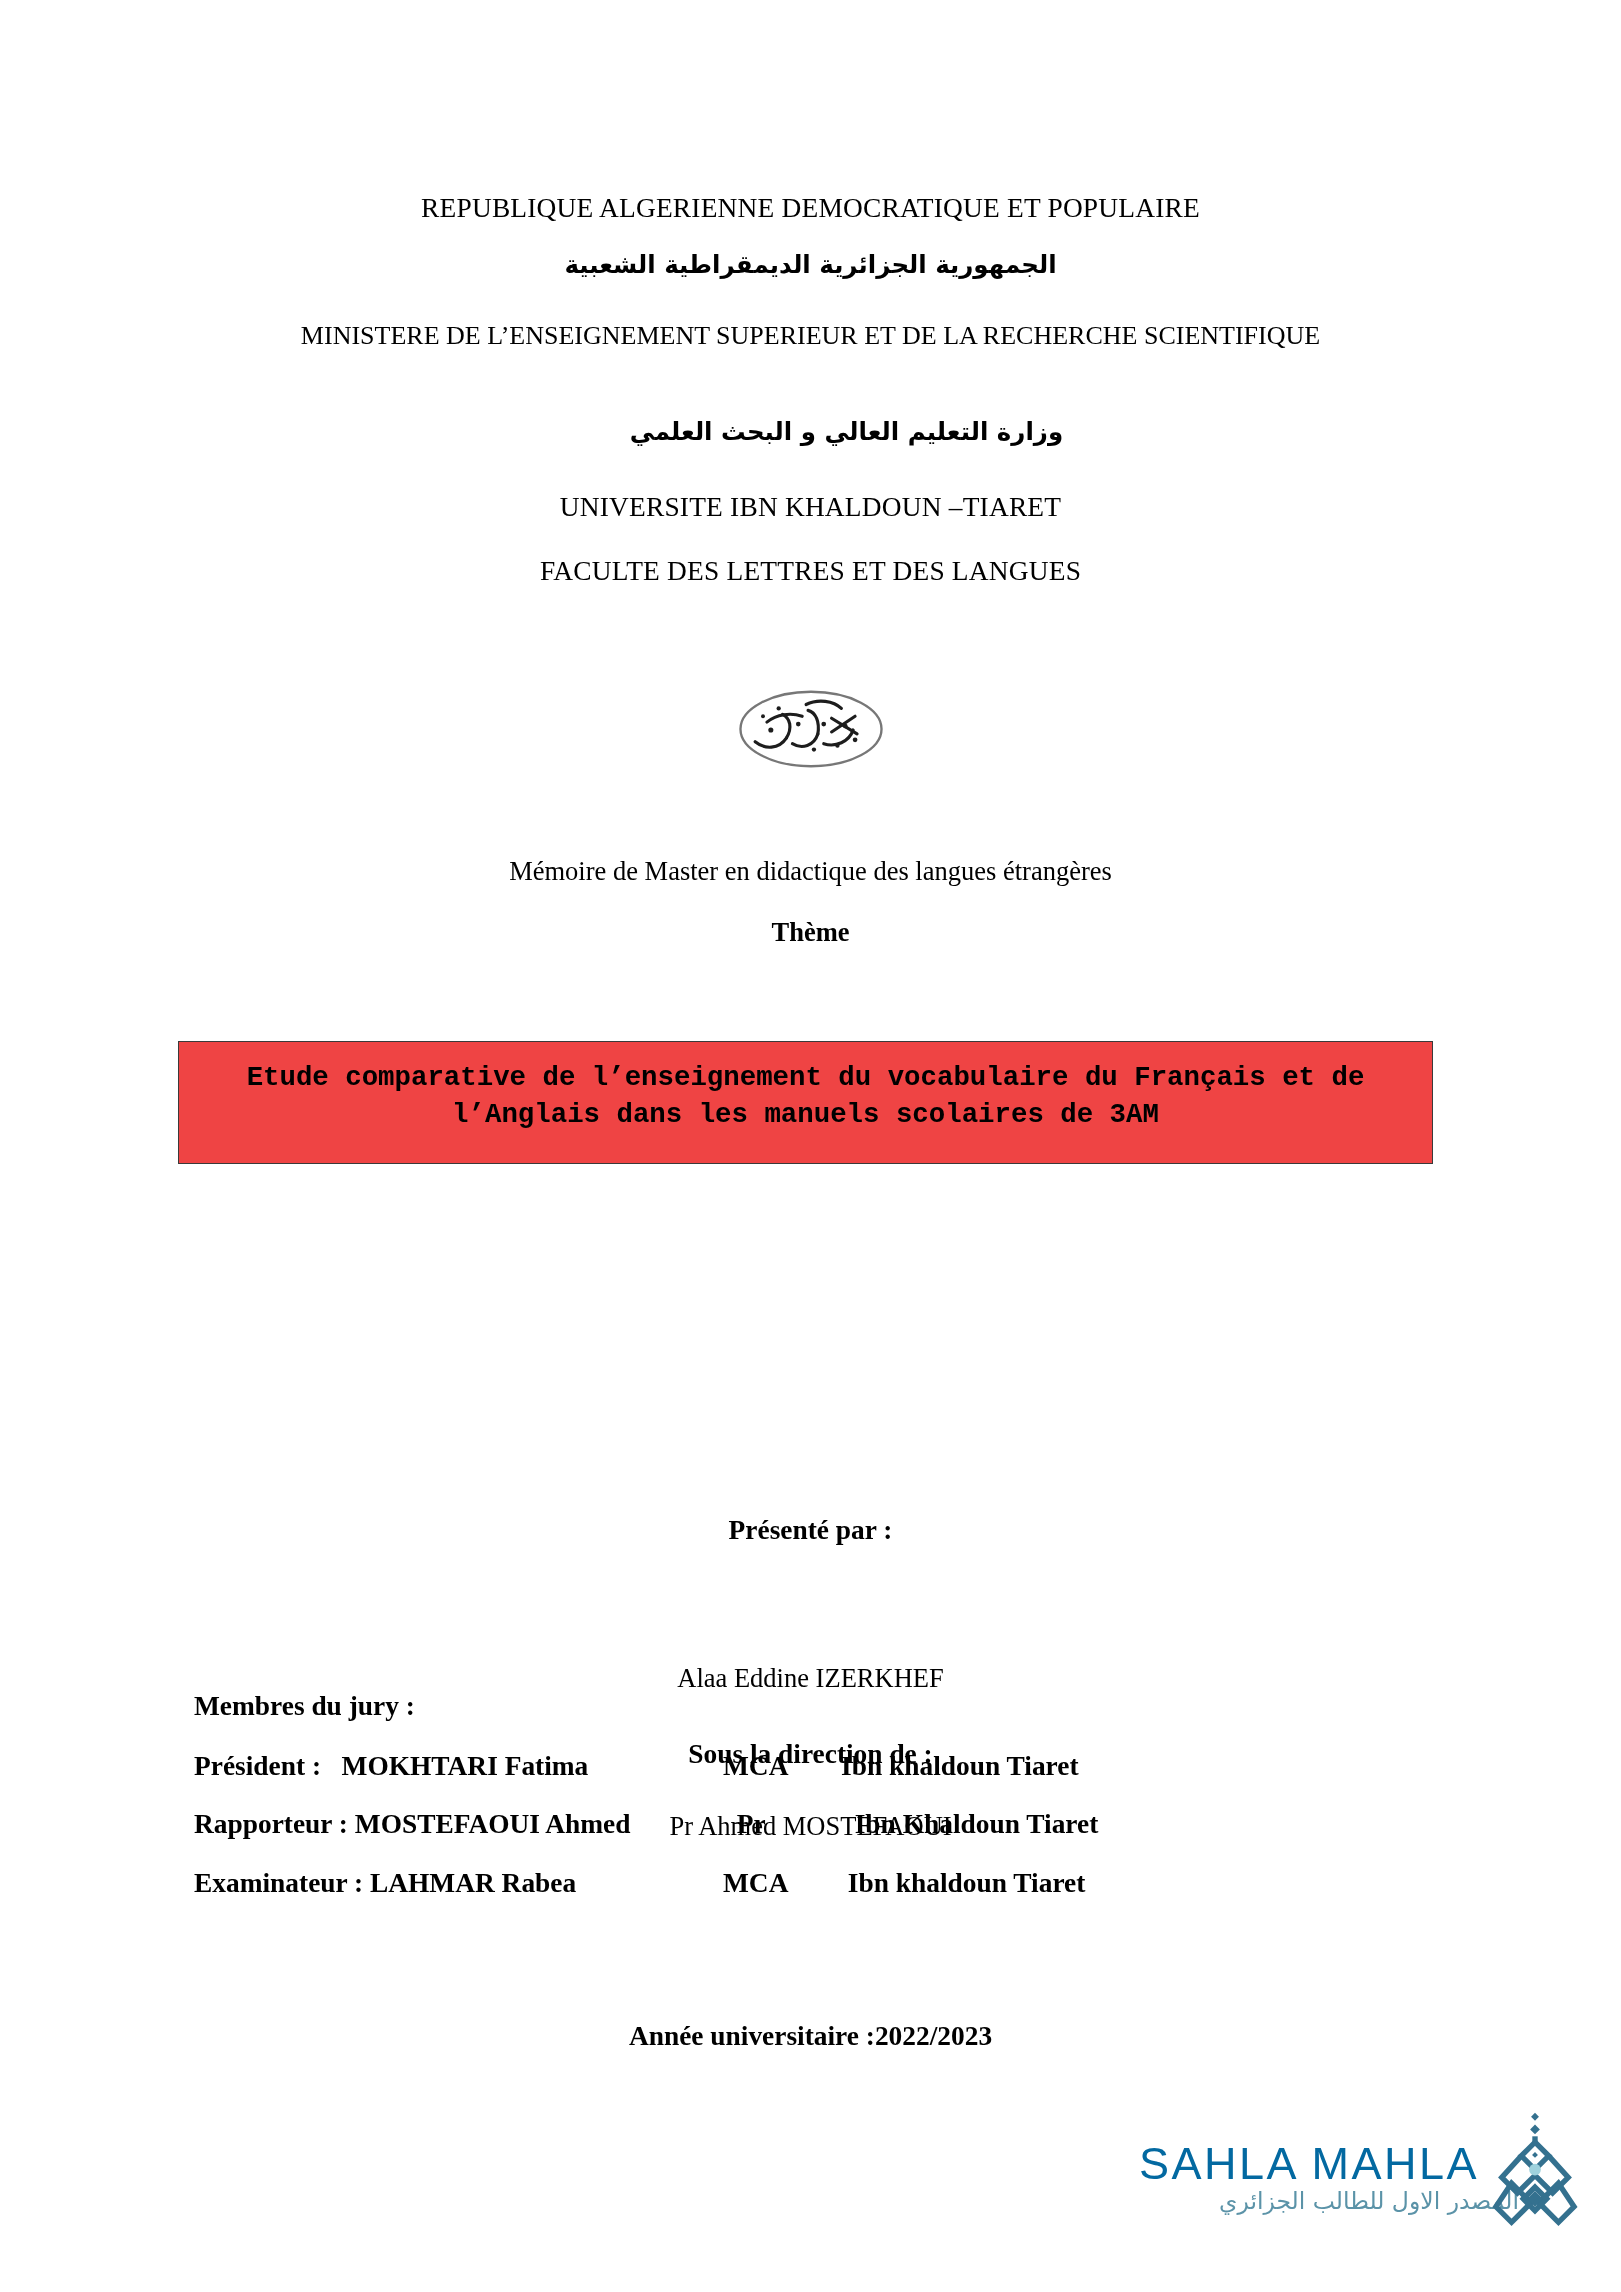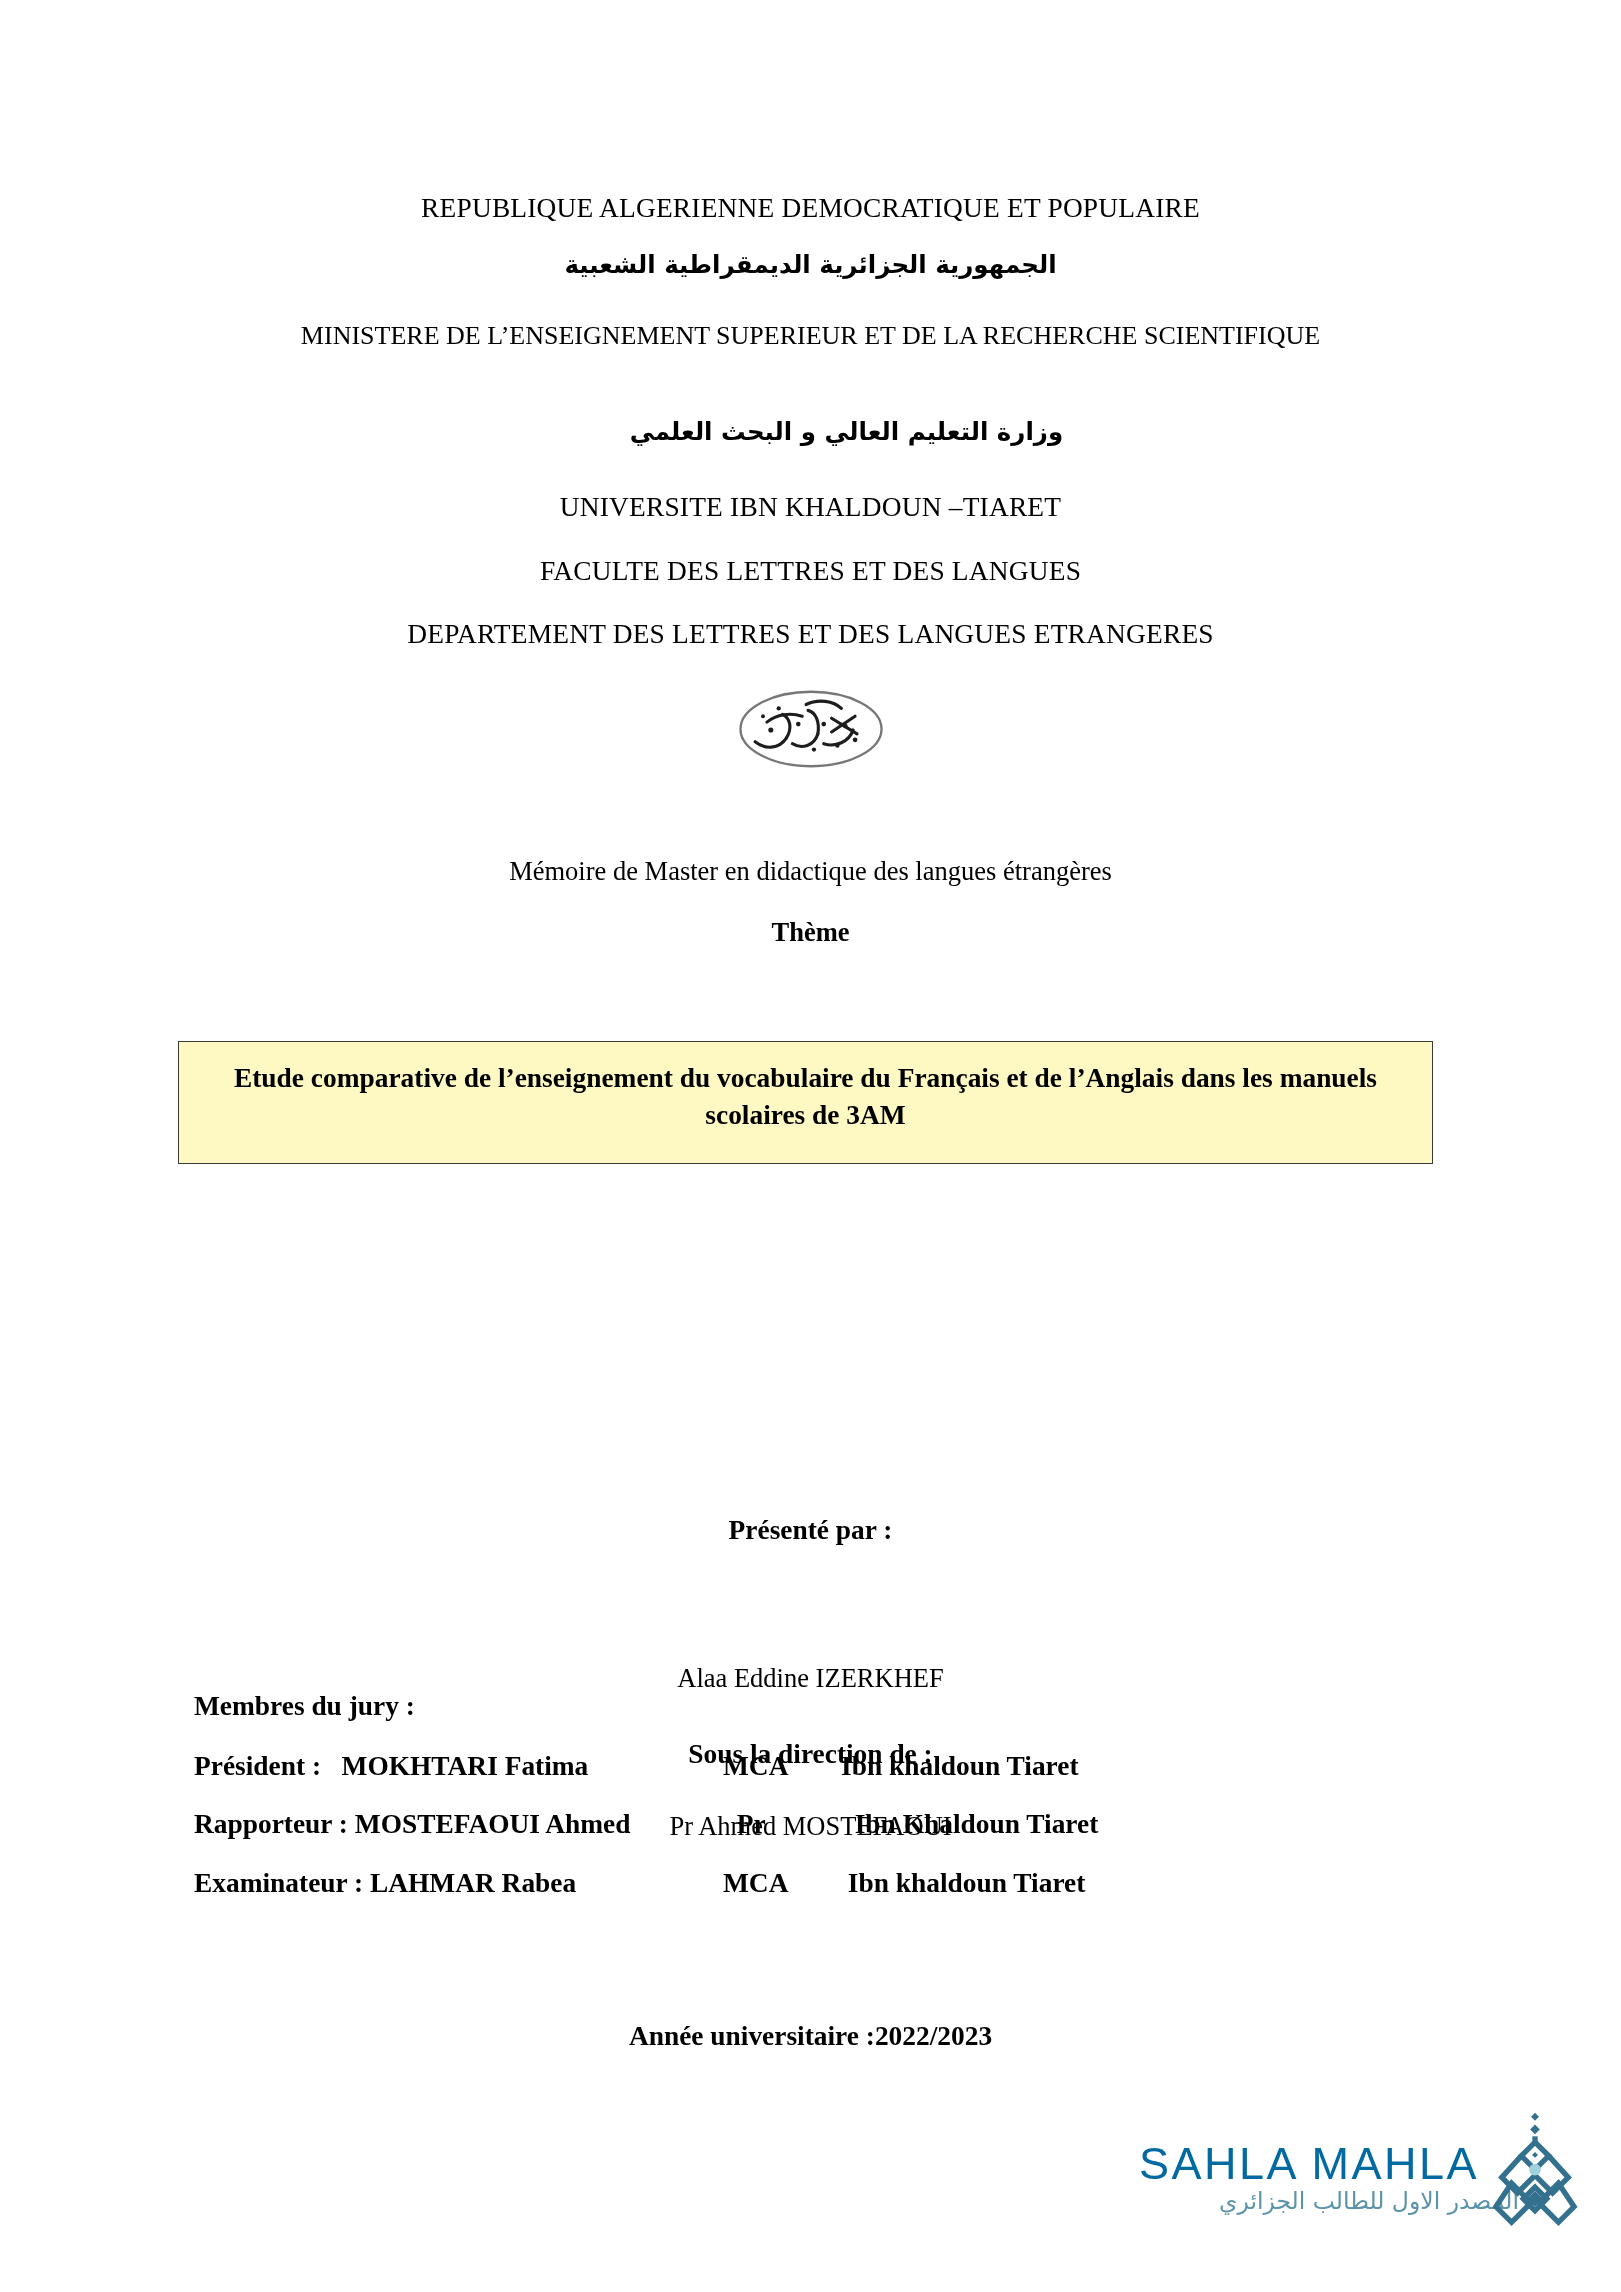--- a/index.html
+++ b/index.html
@@ -56,21 +56,22 @@
 
   
   .title-box {
     position: absolute;
     left: 178px;
     top: 1041px;
     width: 1255px;
     height: 123px;
     border: 1.6px solid #3a3a3a;
     box-sizing: border-box;
-    background: #fef9c3;
+    background: #ef4444;
+    font-family: Liberation Mono, monospace;
   }
   .title-box .inner {
     padding: 17.6px 25.5px 0 25.5px;
     text-align: center;
     font-size: 27.4px;
     font-weight: bold;
     line-height: 1.35;
   }
 
   
@@ -152,21 +153,20 @@
   <div class="ctr ar hdr-ar" style="top:250px;">الجمهورية الجزائرية الديمقراطية الشعبية</div>
 
   <div class="ctr lat hdr-line-2l" style="top:319px; padding:0 225px; box-sizing:border-box;">MINISTERE DE L’ENSEIGNEMENT SUPERIEUR ET DE LA RECHERCHE SCIENTIFIQUE</div>
 
   <div class="ctr ar hdr-ar" style="top:417px;padding-left:36px;">وزارة التعليم العالي و البحث العلمي</div>
 
   <div class="ctr lat hdr-line" style="top:490px;">UNIVERSITE IBN KHALDOUN –TIARET</div>
 
   <div class="ctr lat hdr-line" style="top:554px;">FACULTE DES LETTRES ET DES LANGUES</div>
 
-  <div class="ctr lat hdr-line" style="top:617px;">DEPARTEMENT DES LETTRES ET DES LANGUES ETRANGERES</div>
 
   <div class="emblem-wrap" style="top:681px;">
     <svg class="emblem" viewBox="0 0 210 98">
       <ellipse cx="105" cy="49" rx="72" ry="38" fill="none" stroke="#777" stroke-width="2.4"></ellipse>
       <g stroke="#1d1d1d" stroke-width="3.2" fill="none" stroke-linecap="round">
         <path d="M48 62 C58 70, 72 70, 80 58"></path>
         <path d="M80 58 C86 48, 84 38, 76 34"></path>
         <path d="M86 64 C96 70, 108 66, 112 54"></path>
         <path d="M112 54 C114 42, 110 32, 102 30"></path>
         <path d="M118 64 C130 68, 144 62, 148 50"></path>

